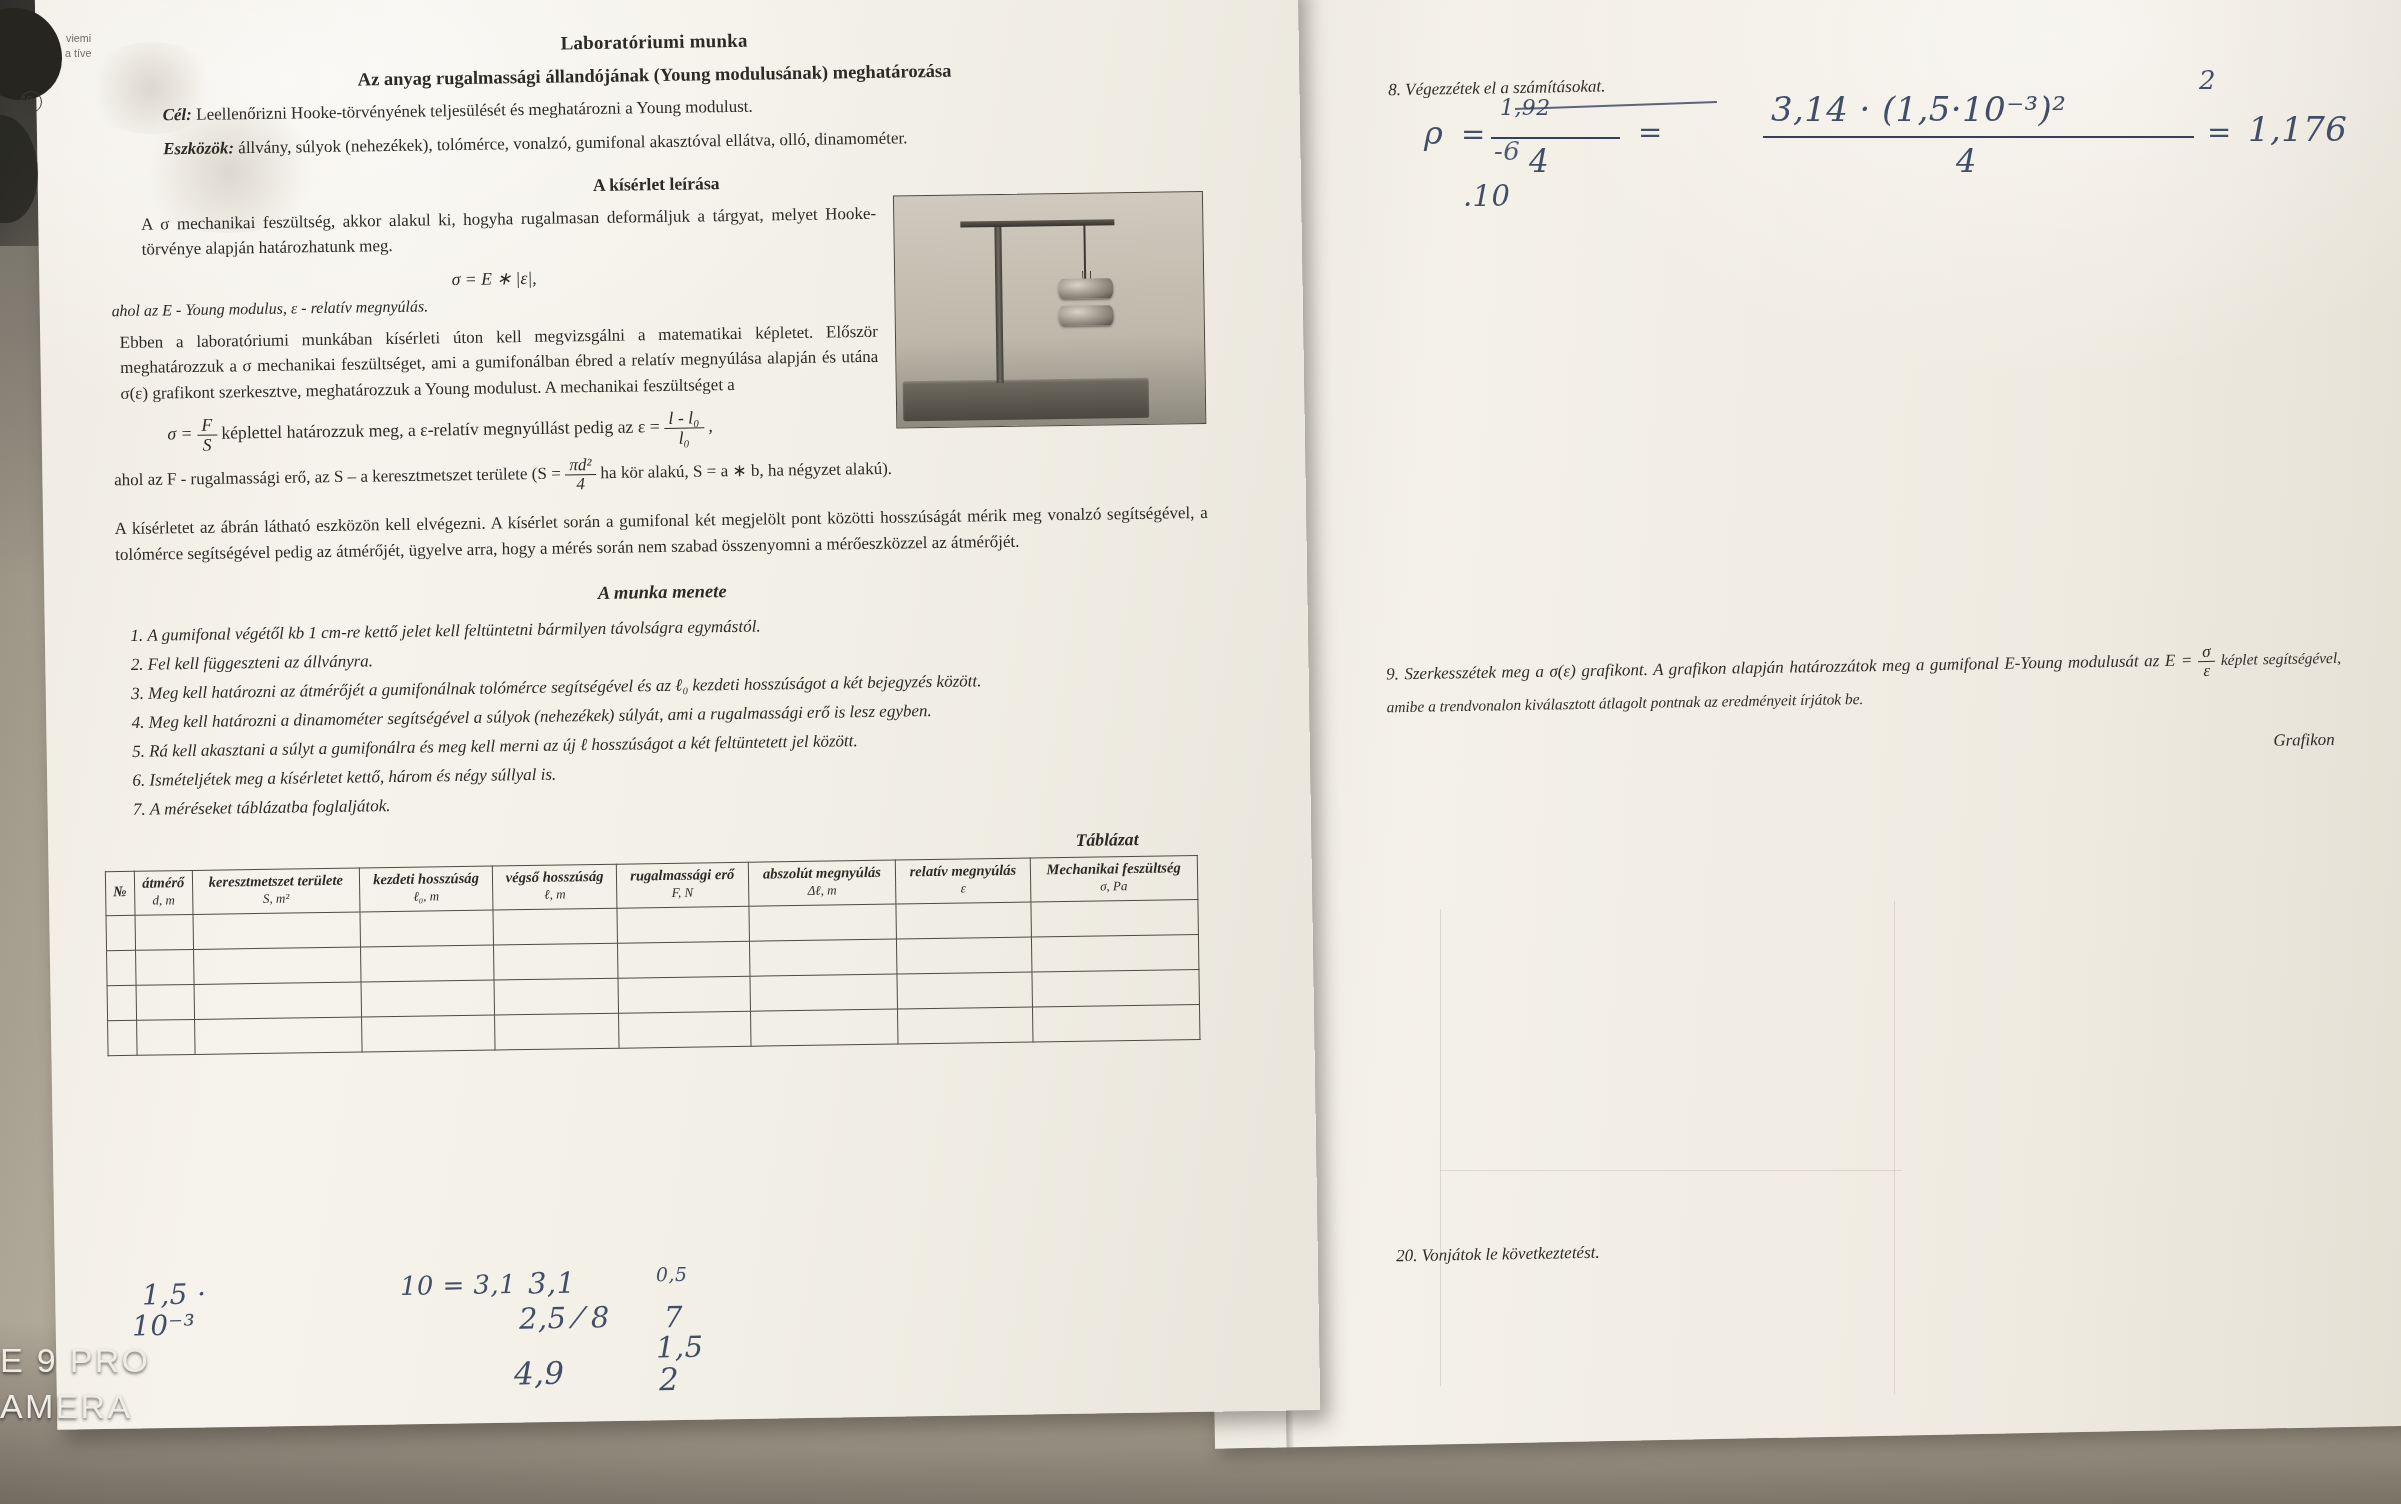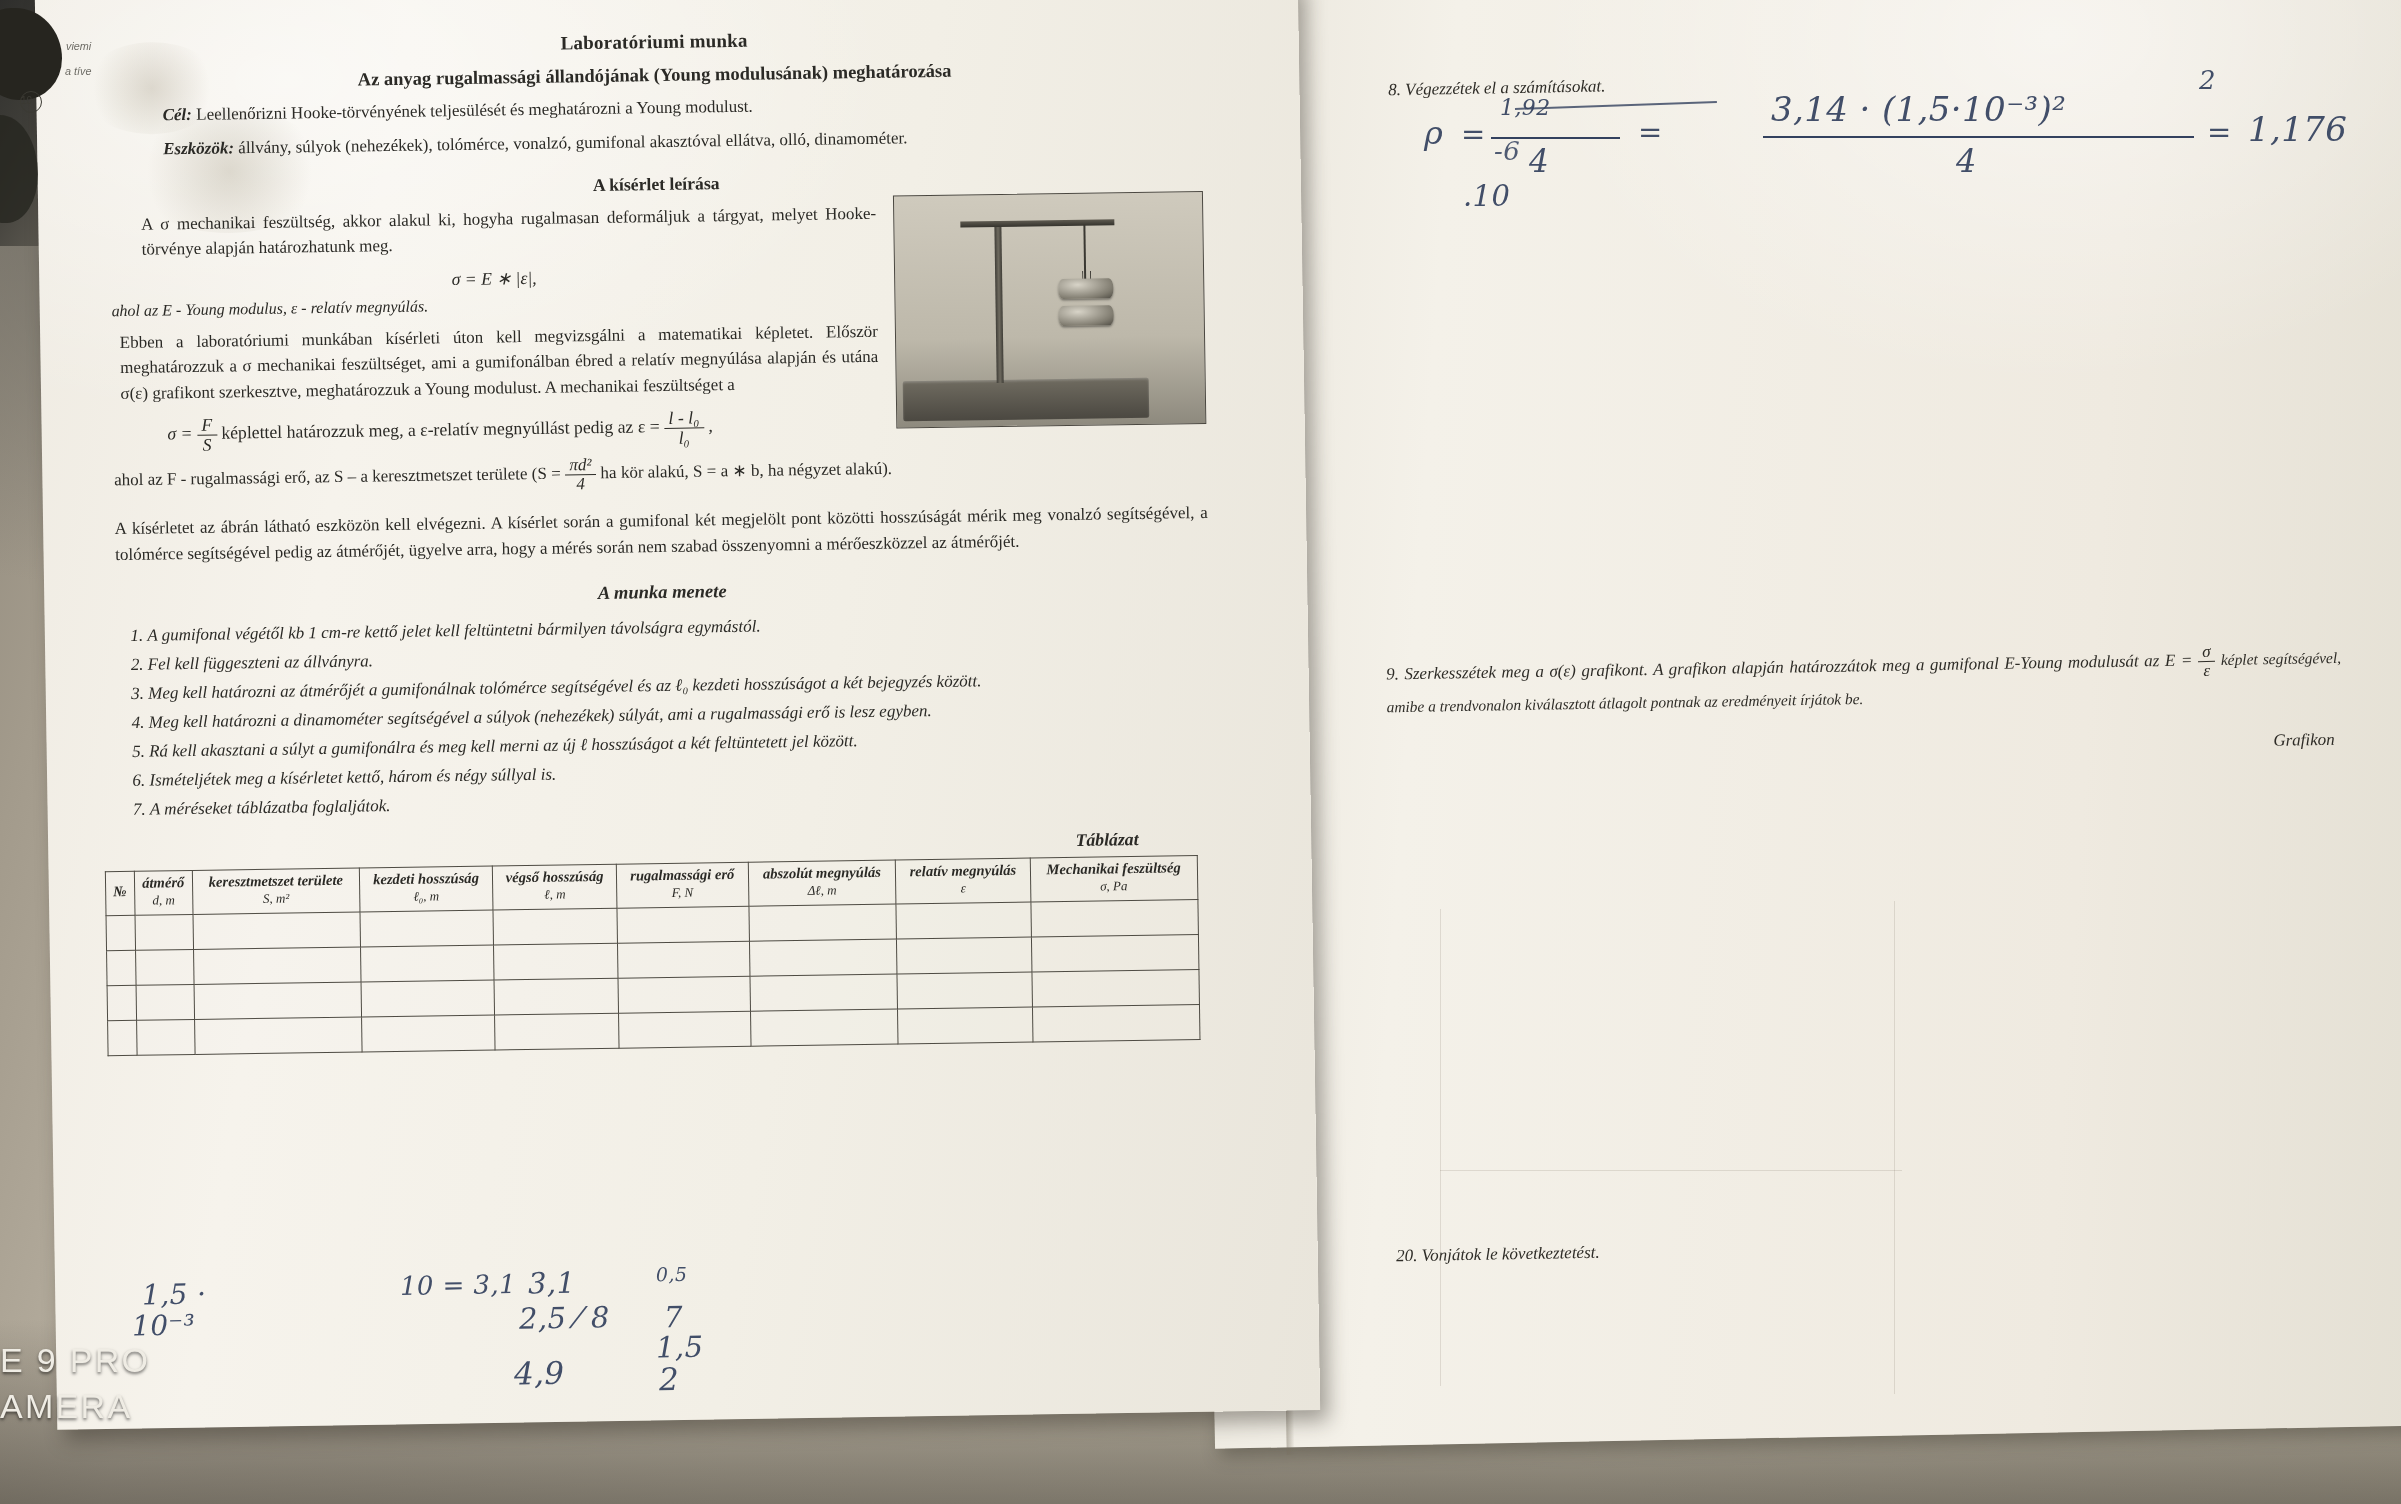--- a/index.html
+++ b/index.html
@@ -334,22 +334,22 @@
   <div class="sheet">
     <div class="paper-stain" style="left:92px;top:115px;width:200px;height:123px;"></div>
     <div class="paper-stain" style="left:46px;top:46px;width:139px;height:92px;"></div>
   </div>
 
   <div class="clutter-top">
     <div class="blob" style="left:-23px;top:7.7px;width:85px;height:92px;"></div>
     <div class="blob" style="left:-31px;top:115px;width:69px;height:108px;opacity:.8;"></div>
   </div>
   <div class="circle-mark" style="left:20px;top:91px;">10</div>
-  <div class="tiny-text" style="left:66px;top:40px;font-style:italic;">viemi</div>
-  <div class="tiny-text" style="left:65px;top:65px;font-style:italic;">a tíve</div>
+  <div class="tiny-text" style="left:66px;top:32px;">viemi</div>
+  <div class="tiny-text" style="left:65px;top:47px;">a tíve</div>
 
   <div class="page-left">
 
     <div class="doc-title">Laboratóriumi munka</div>
     <div class="doc-subtitle">Az anyag rugalmassági állandójának (Young modulusának) meghatározása</div>
 
     <div class="row-lbl" style="padding-left:54px;">
       <span class="b-i">Cél:</span>
       <span>Leellenőrizni Hooke-törvényének teljesülését és meghatározni a Young modulust.</span>
     </div>

